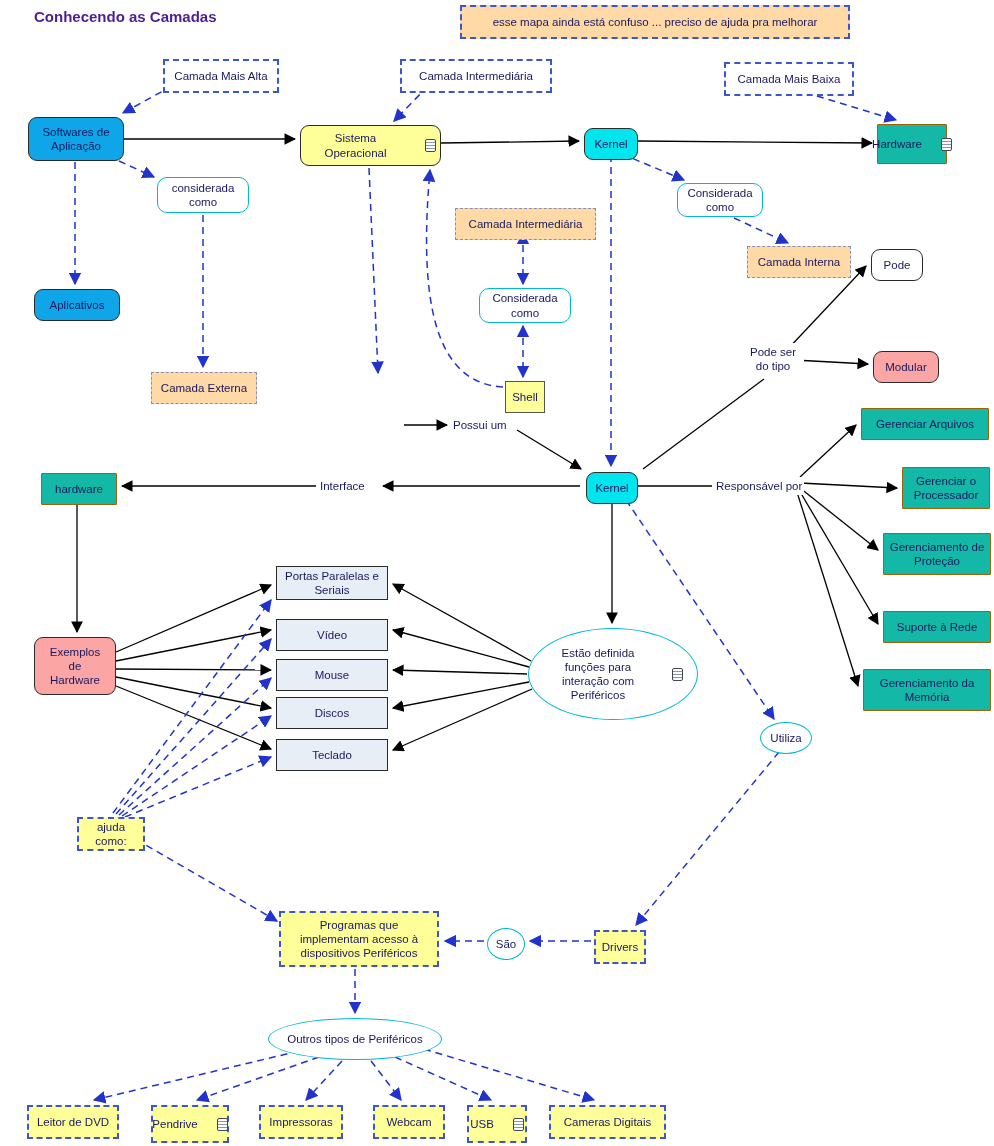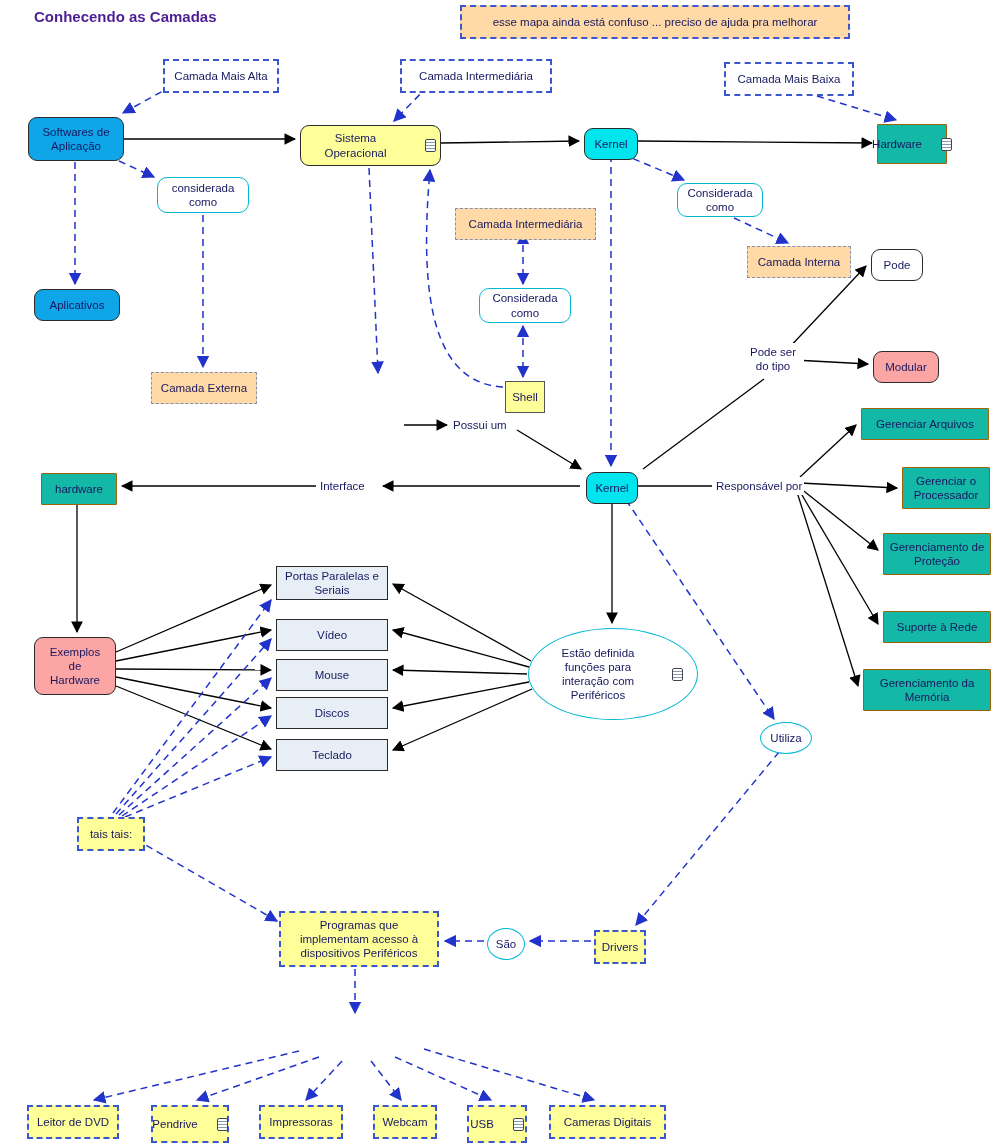--- a/index.html
+++ b/index.html
@@ -160,31 +160,32 @@
   <div class="n gray" style="left:276px;top:659px;width:112px;height:22px">Mouse</div>
   <div class="n gray" style="left:276px;top:697px;width:112px;height:22px">Discos</div>
   <div class="n gray" style="left:276px;top:739px;width:112px;height:22px">Teclado</div>
 
   <div class="n ellipse col" style="left:528px;top:628px;width:170px;height:92px;padding:4px 14px">
     <span>Estão definida funções para interação com Periféricos</span>
     <span class="doc"></span>
   </div>
   <div class="n ellipse" style="left:760px;top:722px;width:52px;height:27px">Utiliza</div>
 
-  <div class="n ydash" style="left:77px;top:817px;width:68px;height:22px">tais tais:</div>
+  <div class="n ydash" style="left:77px;top:817px;width:68px;height:22px">ajuda como:</div>
   <div class="n ydash" style="left:279px;top:911px;width:160px;height:56px">Programas que implementam acesso à dispositivos Periféricos</div>
   <div class="n ellipse" style="left:487px;top:928px;width:38px;height:25px">São</div>
   <div class="n ydash" style="left:594px;top:930px;width:52px;height:22px">Drivers</div>
+  <div class="n ellipse" style="left:268px;top:1018px;width:174px;height:42px">Outros tipos de Periféricos</div>
 
   <div class="n ydash" style="left:27px;top:1105px;width:92px;height:22px">Leitor de DVD</div>
   <div class="n ydash col" style="left:151px;top:1105px;width:78px;height:38px">
     <span>Pendrive</span>
     <span class="doc"></span>
   </div>
   <div class="n ydash" style="left:259px;top:1105px;width:84px;height:22px">Impressoras</div>
-  <div class="n ydash" style="left:373px;top:1105px;width:64px;height:22px">Webcam</div>
+  <div class="n ydash" style="left:373px;top:1105px;width:72px;height:22px">Webcam</div>
   <div class="n ydash col" style="left:467px;top:1105px;width:60px;height:38px">
     <span>USB</span>
     <span class="doc"></span>
   </div>
   <div class="n ydash" style="left:549px;top:1105px;width:117px;height:22px">Cameras Digitais</div>
 
 </div>
 
 </body></html>

